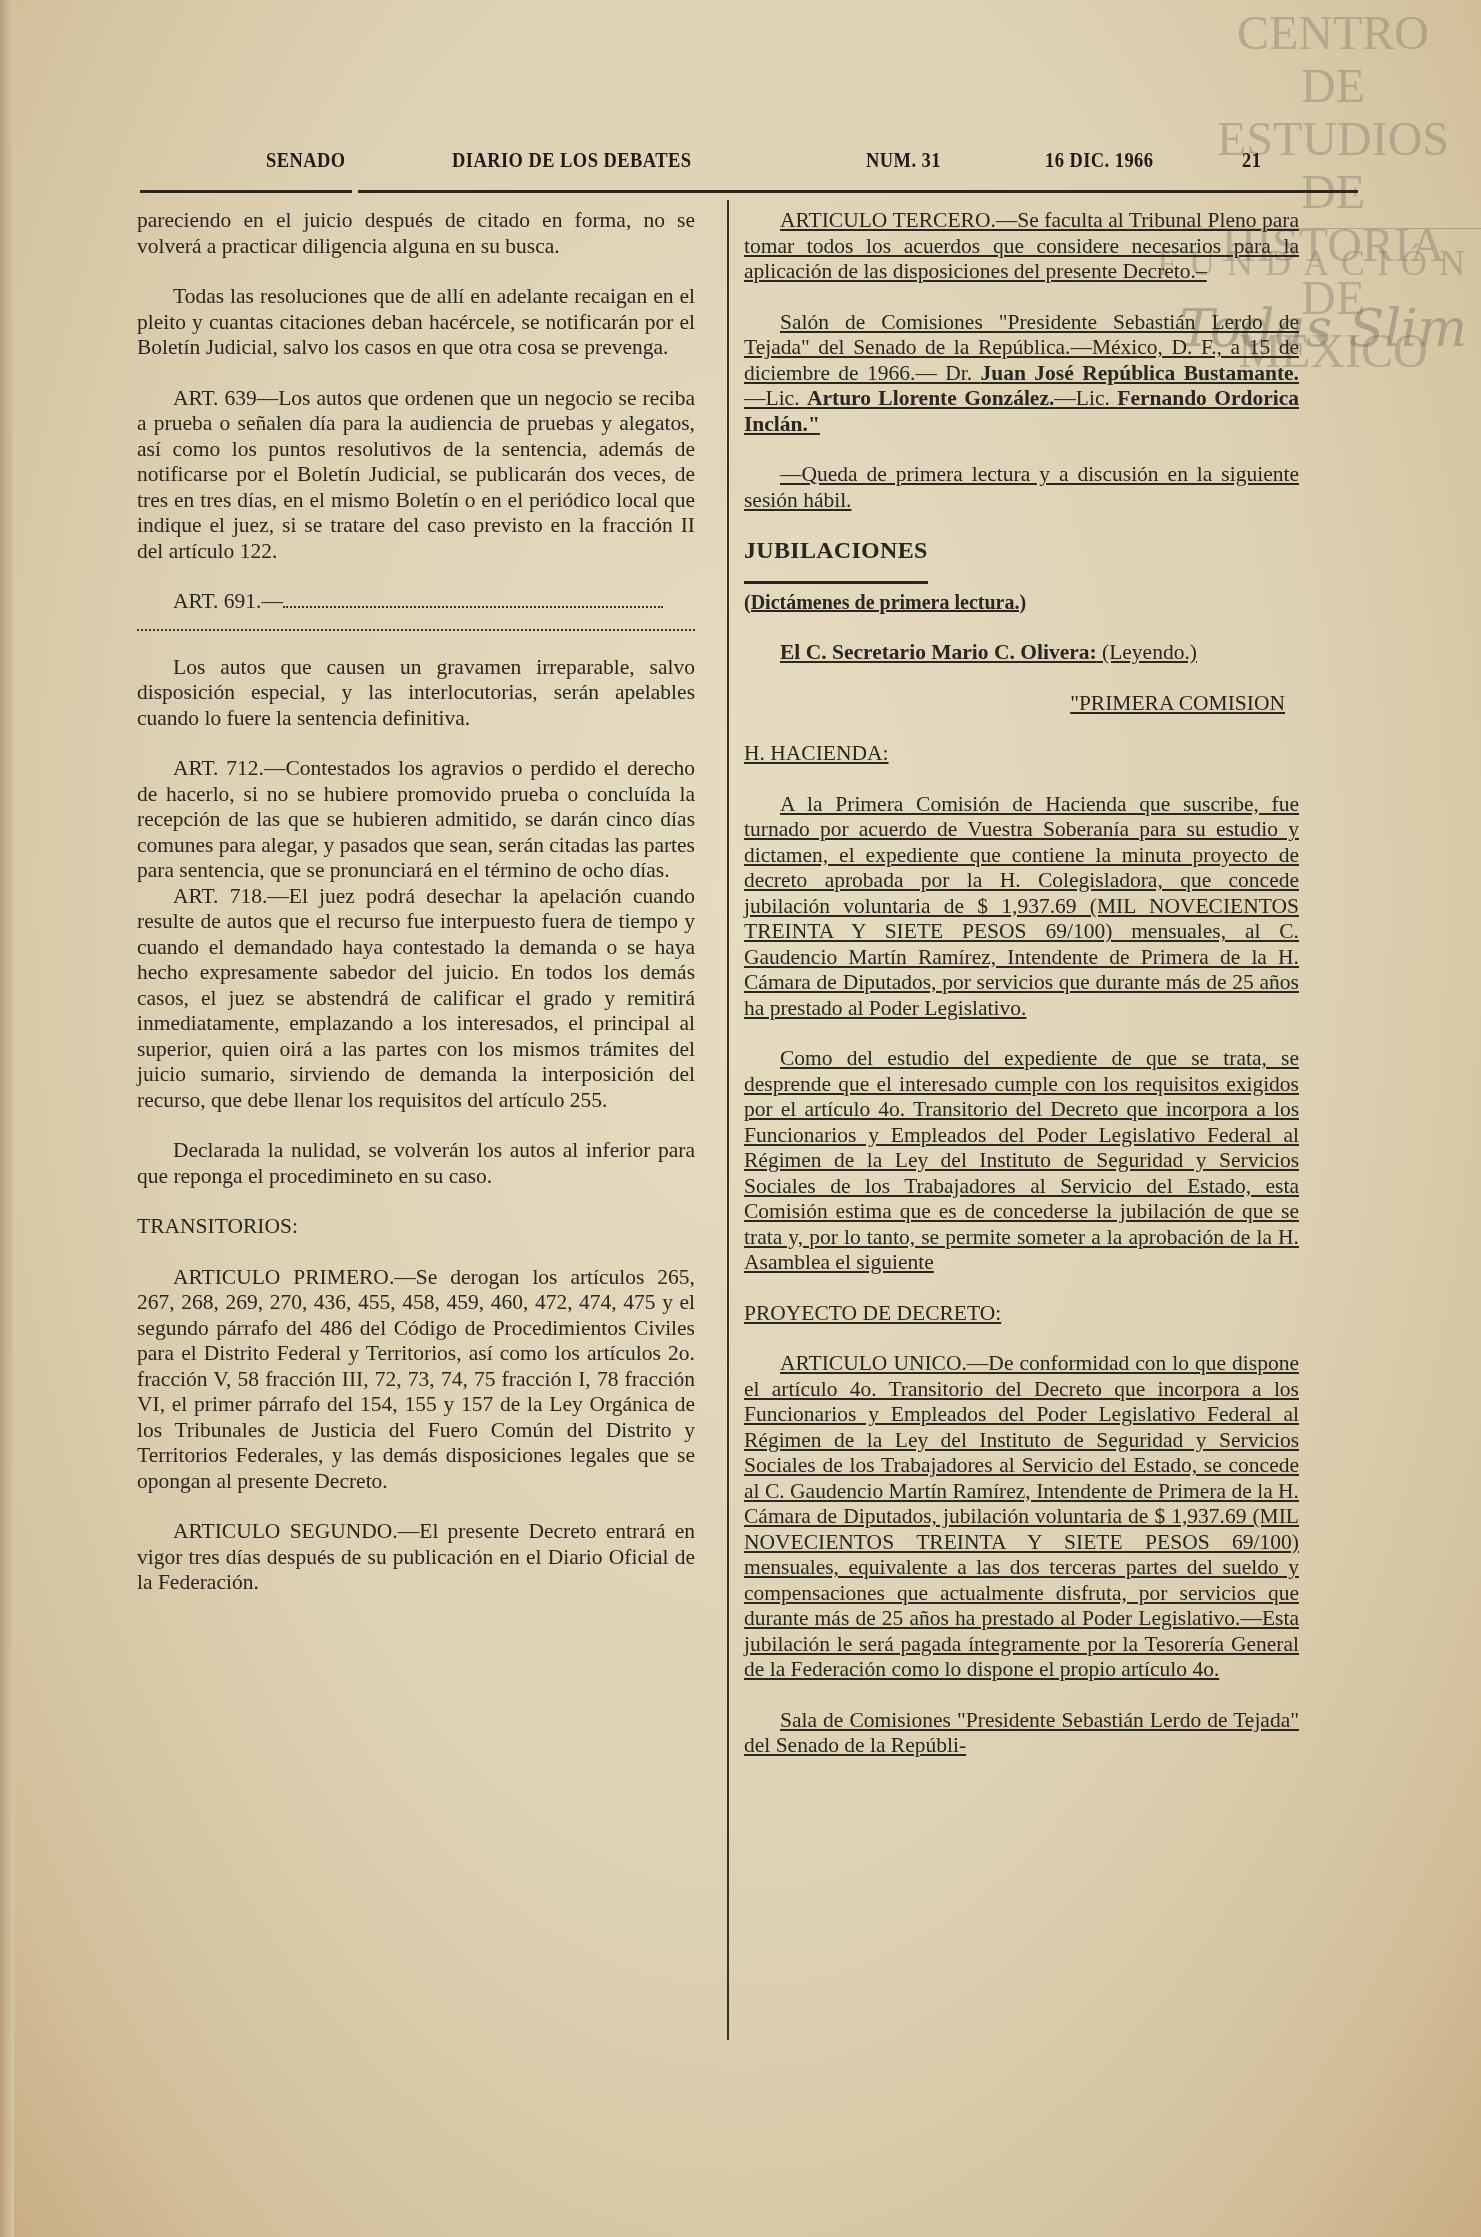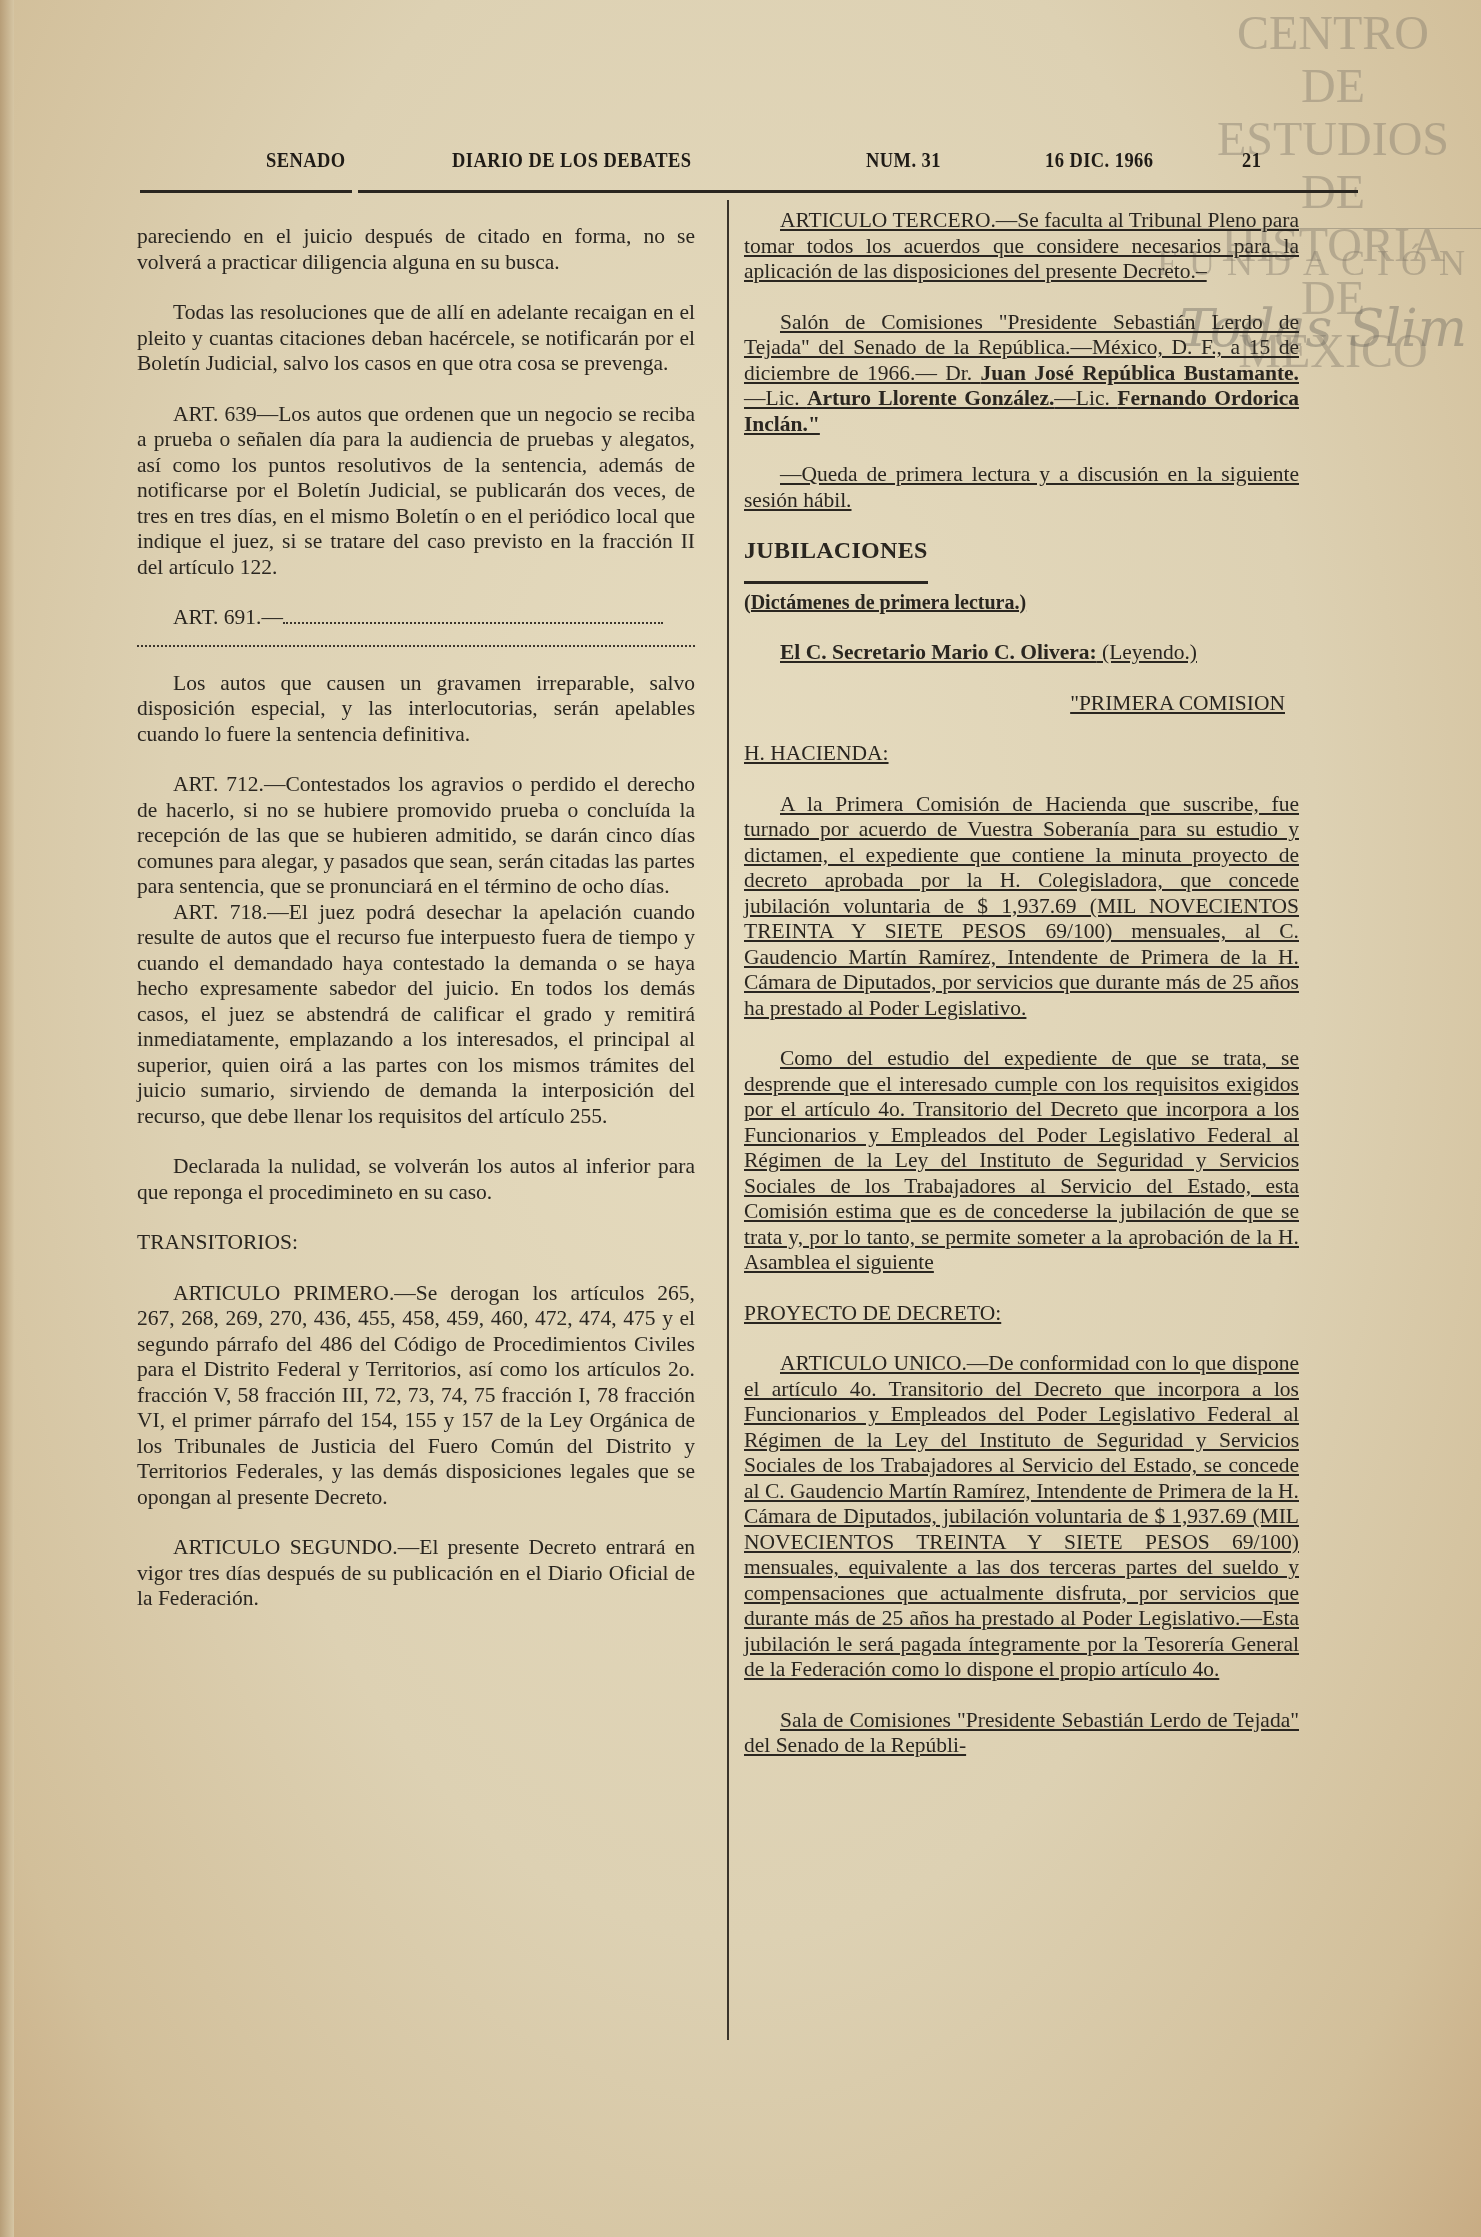--- a/index.html
+++ b/index.html
@@ -10,21 +10,21 @@
     color:#2a2620;
   }
   .edge-left { position:absolute; left:0; top:0; width:14px; height:100%;
     background:linear-gradient(to right,#b79e78,#d6c6a4); }
   .page-header { position:absolute; top:148px; left:140px; width:1100px; height:40px; }
   .hdr { position:absolute; top:0; font-family:"Liberation Serif", serif; font-weight:bold;
     font-size:21px; letter-spacing:0.5px; transform:scaleX(0.88); transform-origin:left; color:#1f1b16; }
   .hdr-rule { position:absolute; top:42px; height:3px; background:#2a2620; }
   .divider { position:absolute; left:727px; top:200px; width:2px; height:1840px; background:#3a342b; }
   .col { position:absolute; font-size:21.5px; line-height:25.5px; text-align:justify; }
-  .col-left { left:137px; top:224px; width:558px; }
+  .col-left { left:137px; top:208px; width:558px; }
   .col-right { left:744px; top:208px; width:555px;text-decoration:underline; }
   .col p { margin:0; }
   .gap { height:25px; }
   .indent { text-indent:36px; }
   .center { text-align:left; }
   .right-align { text-align:right; }
   .b { font-weight:bold; }
   .dots { border-bottom:2px dotted #3a342b; display:inline-block; width:380px; height:16px; vertical-align:baseline; }
   .dotline { border-bottom:2px dotted #3a342b; height:14px; margin-bottom:14px; }
   .section-title { font-weight:bold; font-size:24px; display:inline-block; border-bottom:3px solid #2a2620; padding-bottom:17px; letter-spacing:0.3px; }

